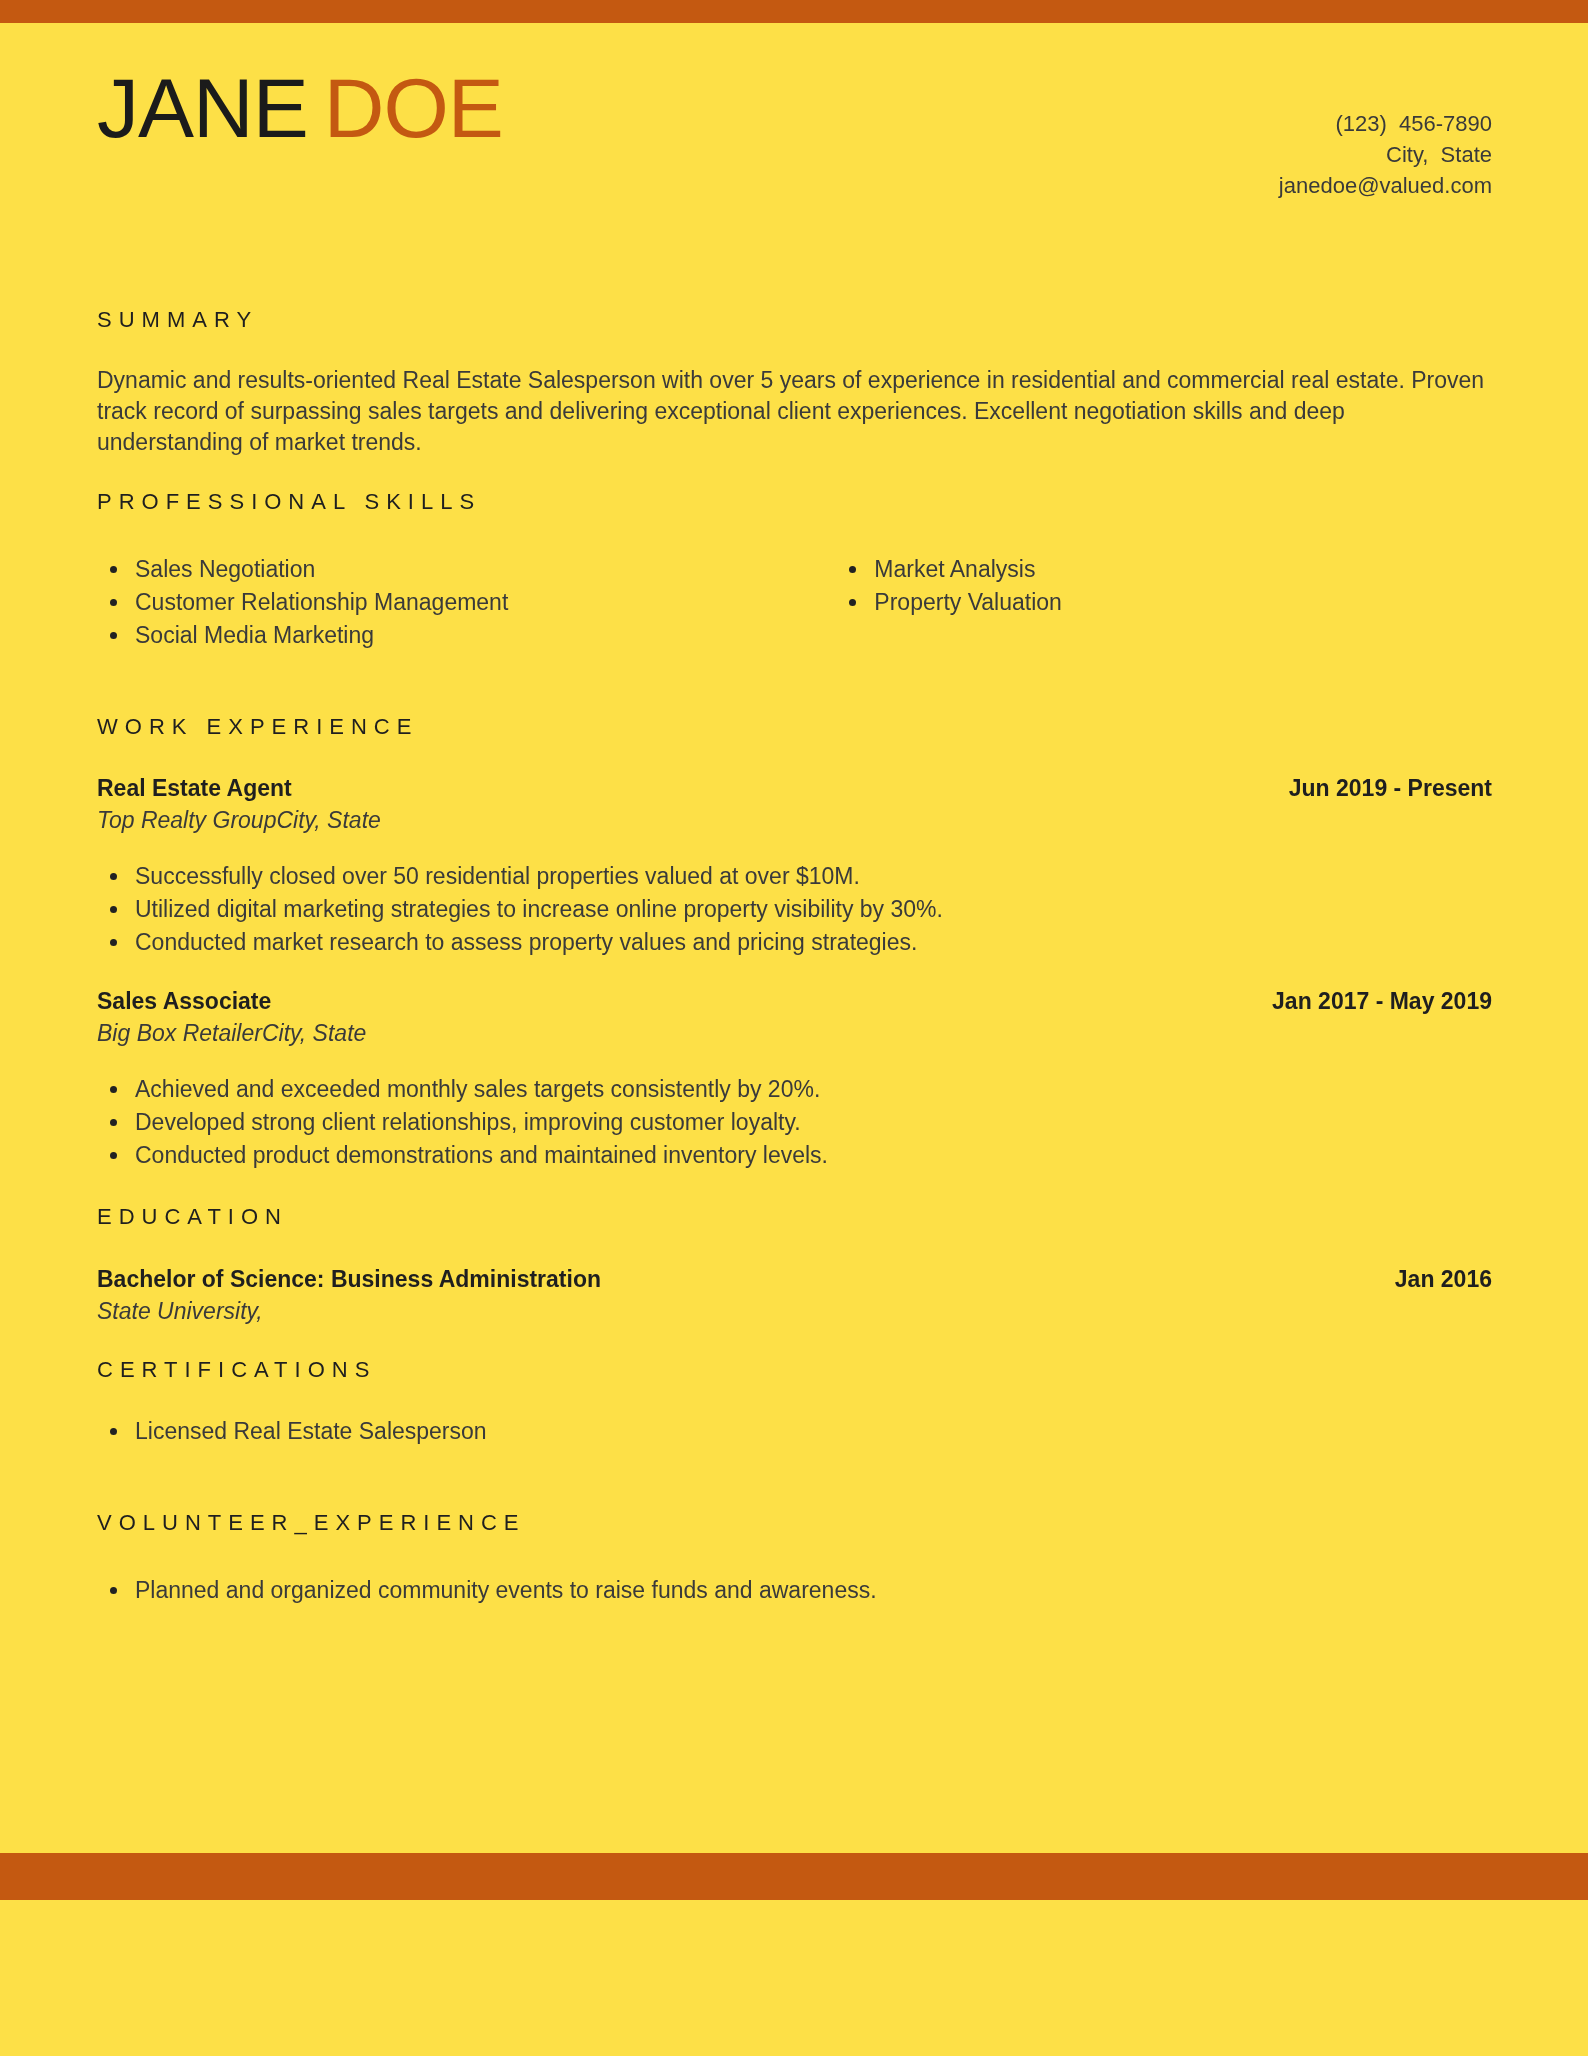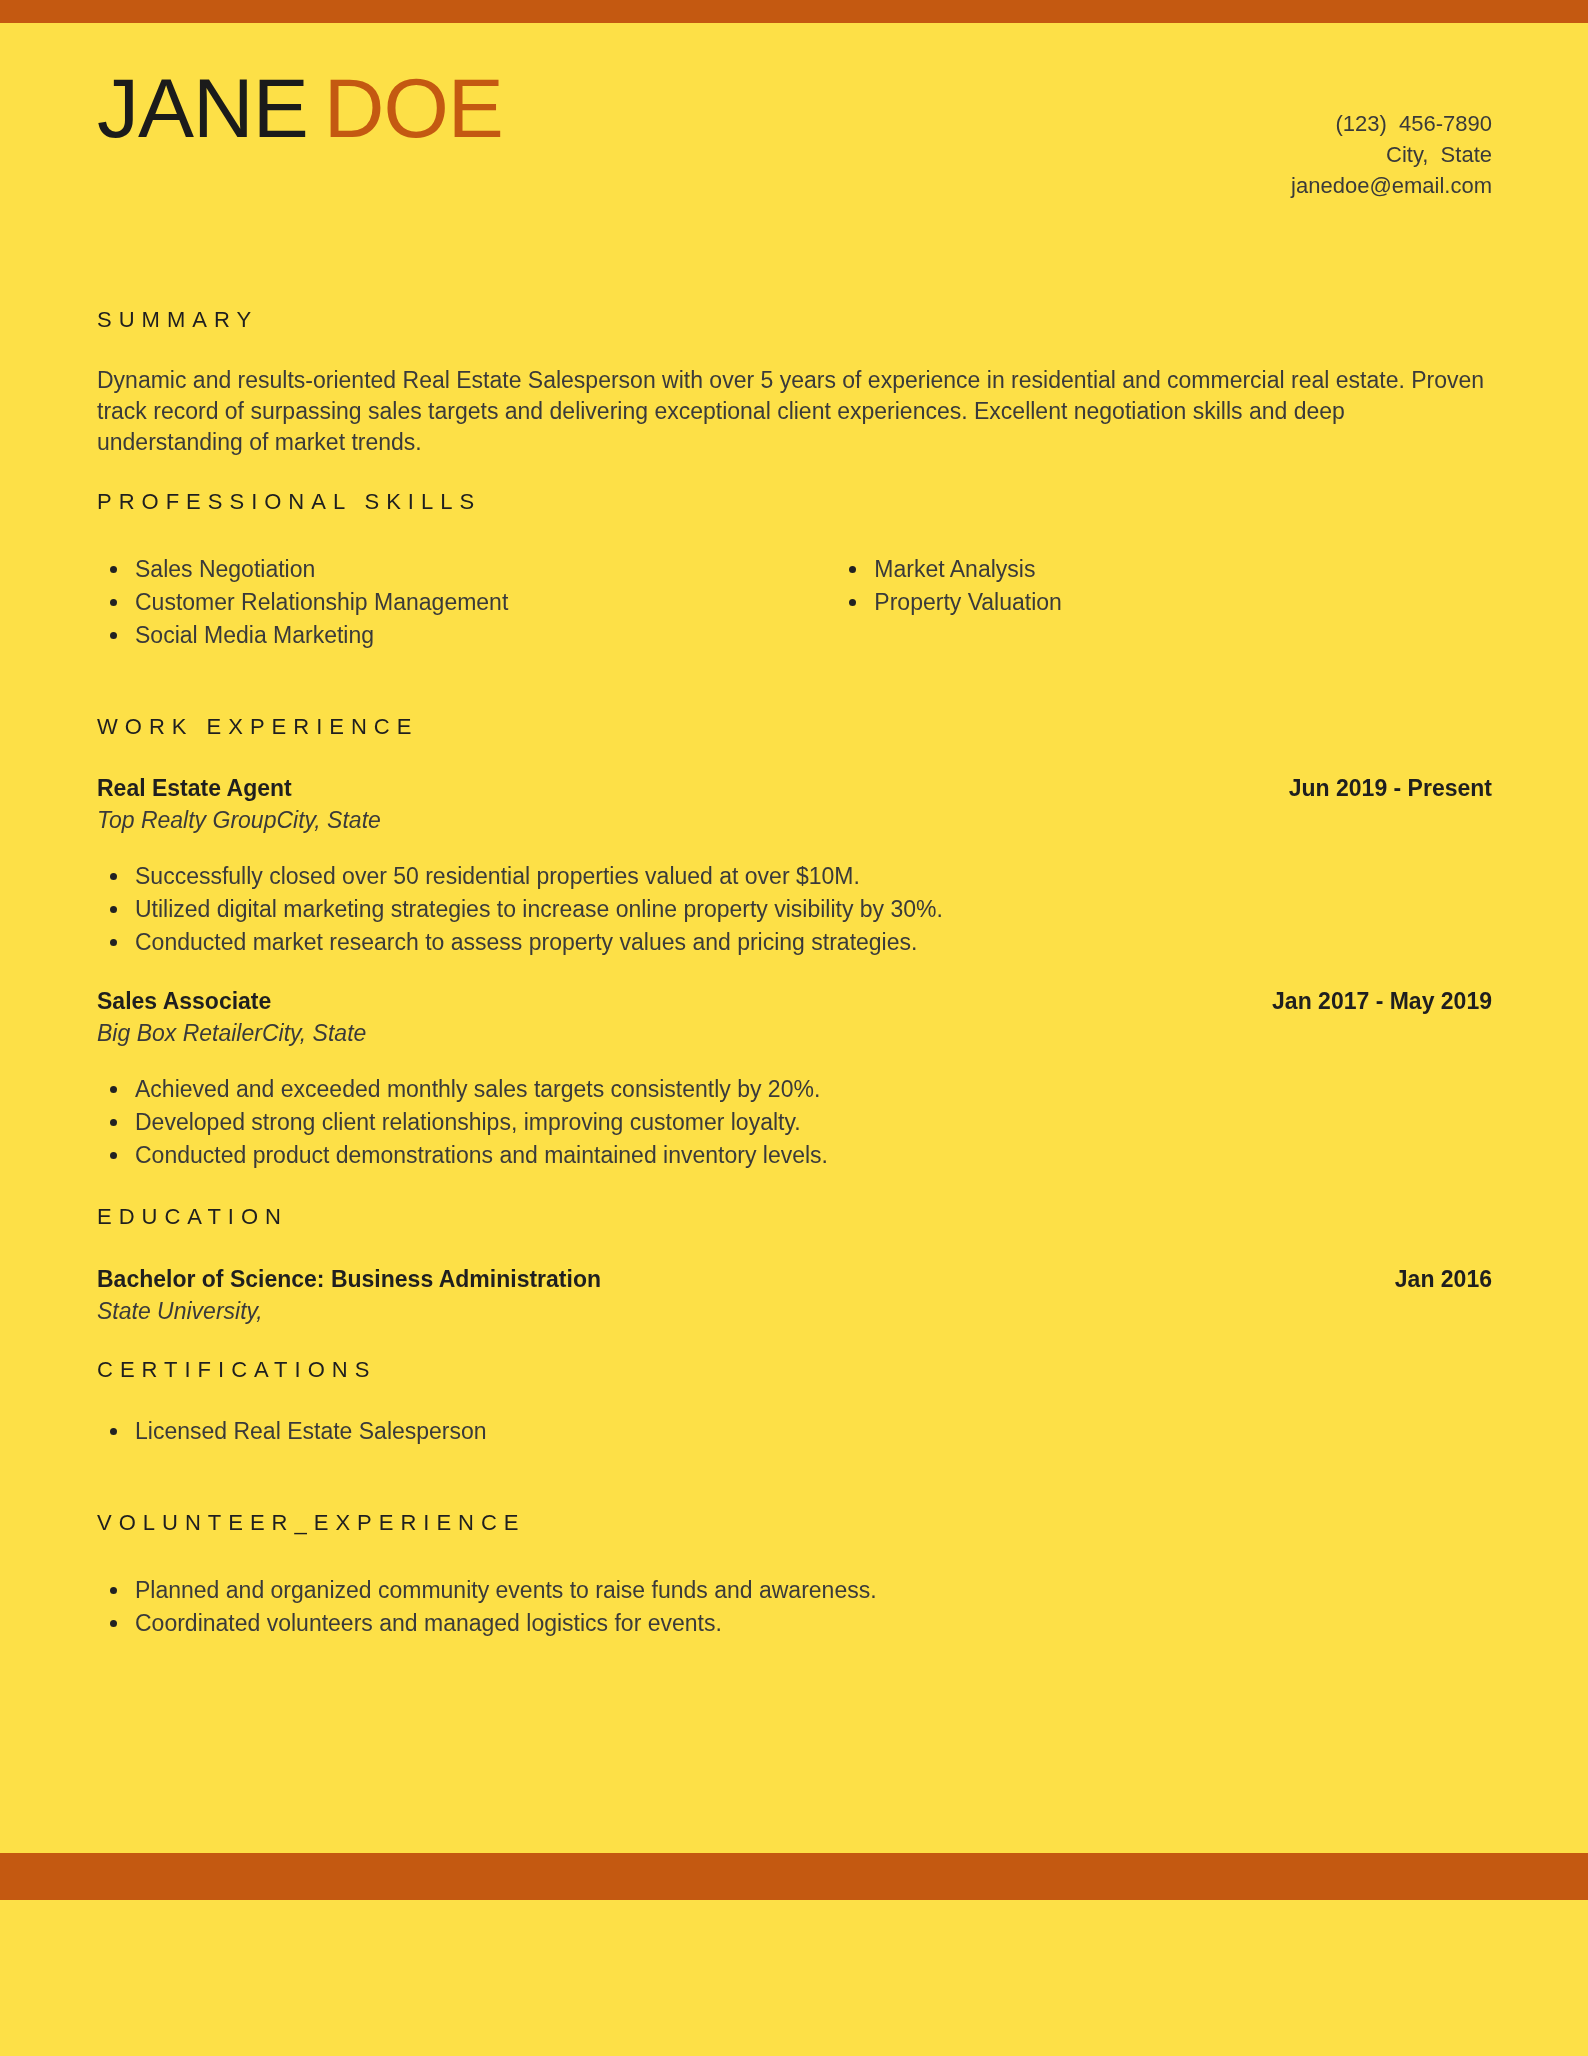--- a/index.html
+++ b/index.html
@@ -73,21 +73,21 @@
 
   <div class="content">
 
     <div class="header-row">
       <div class="name">
         <span class="first">JANE</span><span class="last">DOE</span>
       </div>
       <div class="contact">
         <div class="contact-line">(123)  456-7890</div>
         <div class="contact-line">City,  State</div>
-        <div class="contact-line">janedoe@email.com</div>
+        <div class="contact-line">janedoe@valued.com</div>
       </div>
     </div>
 
     <div class="summary-section">
       <div class="section-heading">SUMMARY</div>
       <div class="summary-text">Dynamic and results-oriented Real Estate Salesperson with over 5 years of experience in residential and commercial real estate. Proven track record of surpassing sales targets and delivering exceptional client experiences. Excellent negotiation skills and deep understanding of market trends.</div>
     </div>
 
     <div class="skills-section">
       <div class="section-heading">PROFESSIONAL SKILLS</div>
@@ -157,20 +157,19 @@
       <div class="section-heading">CERTIFICATIONS</div>
       <ul class="bullet-list">
           <li>Licensed Real Estate Salesperson</li>
         </ul>
     </div>
 
     <div class="volunteer-section">
       <div class="section-heading">VOLUNTEER_EXPERIENCE</div>
       <ul class="bullet-list">
           <li>Planned and organized community events to raise funds and awareness.</li>
-          <li>Coordinated volunteers and managed logistics for events.</li>
         </ul>
     </div>
 
   </div>
 
   <div class="accent-bar bottom"></div>
 </div>
 
 </body></html>

